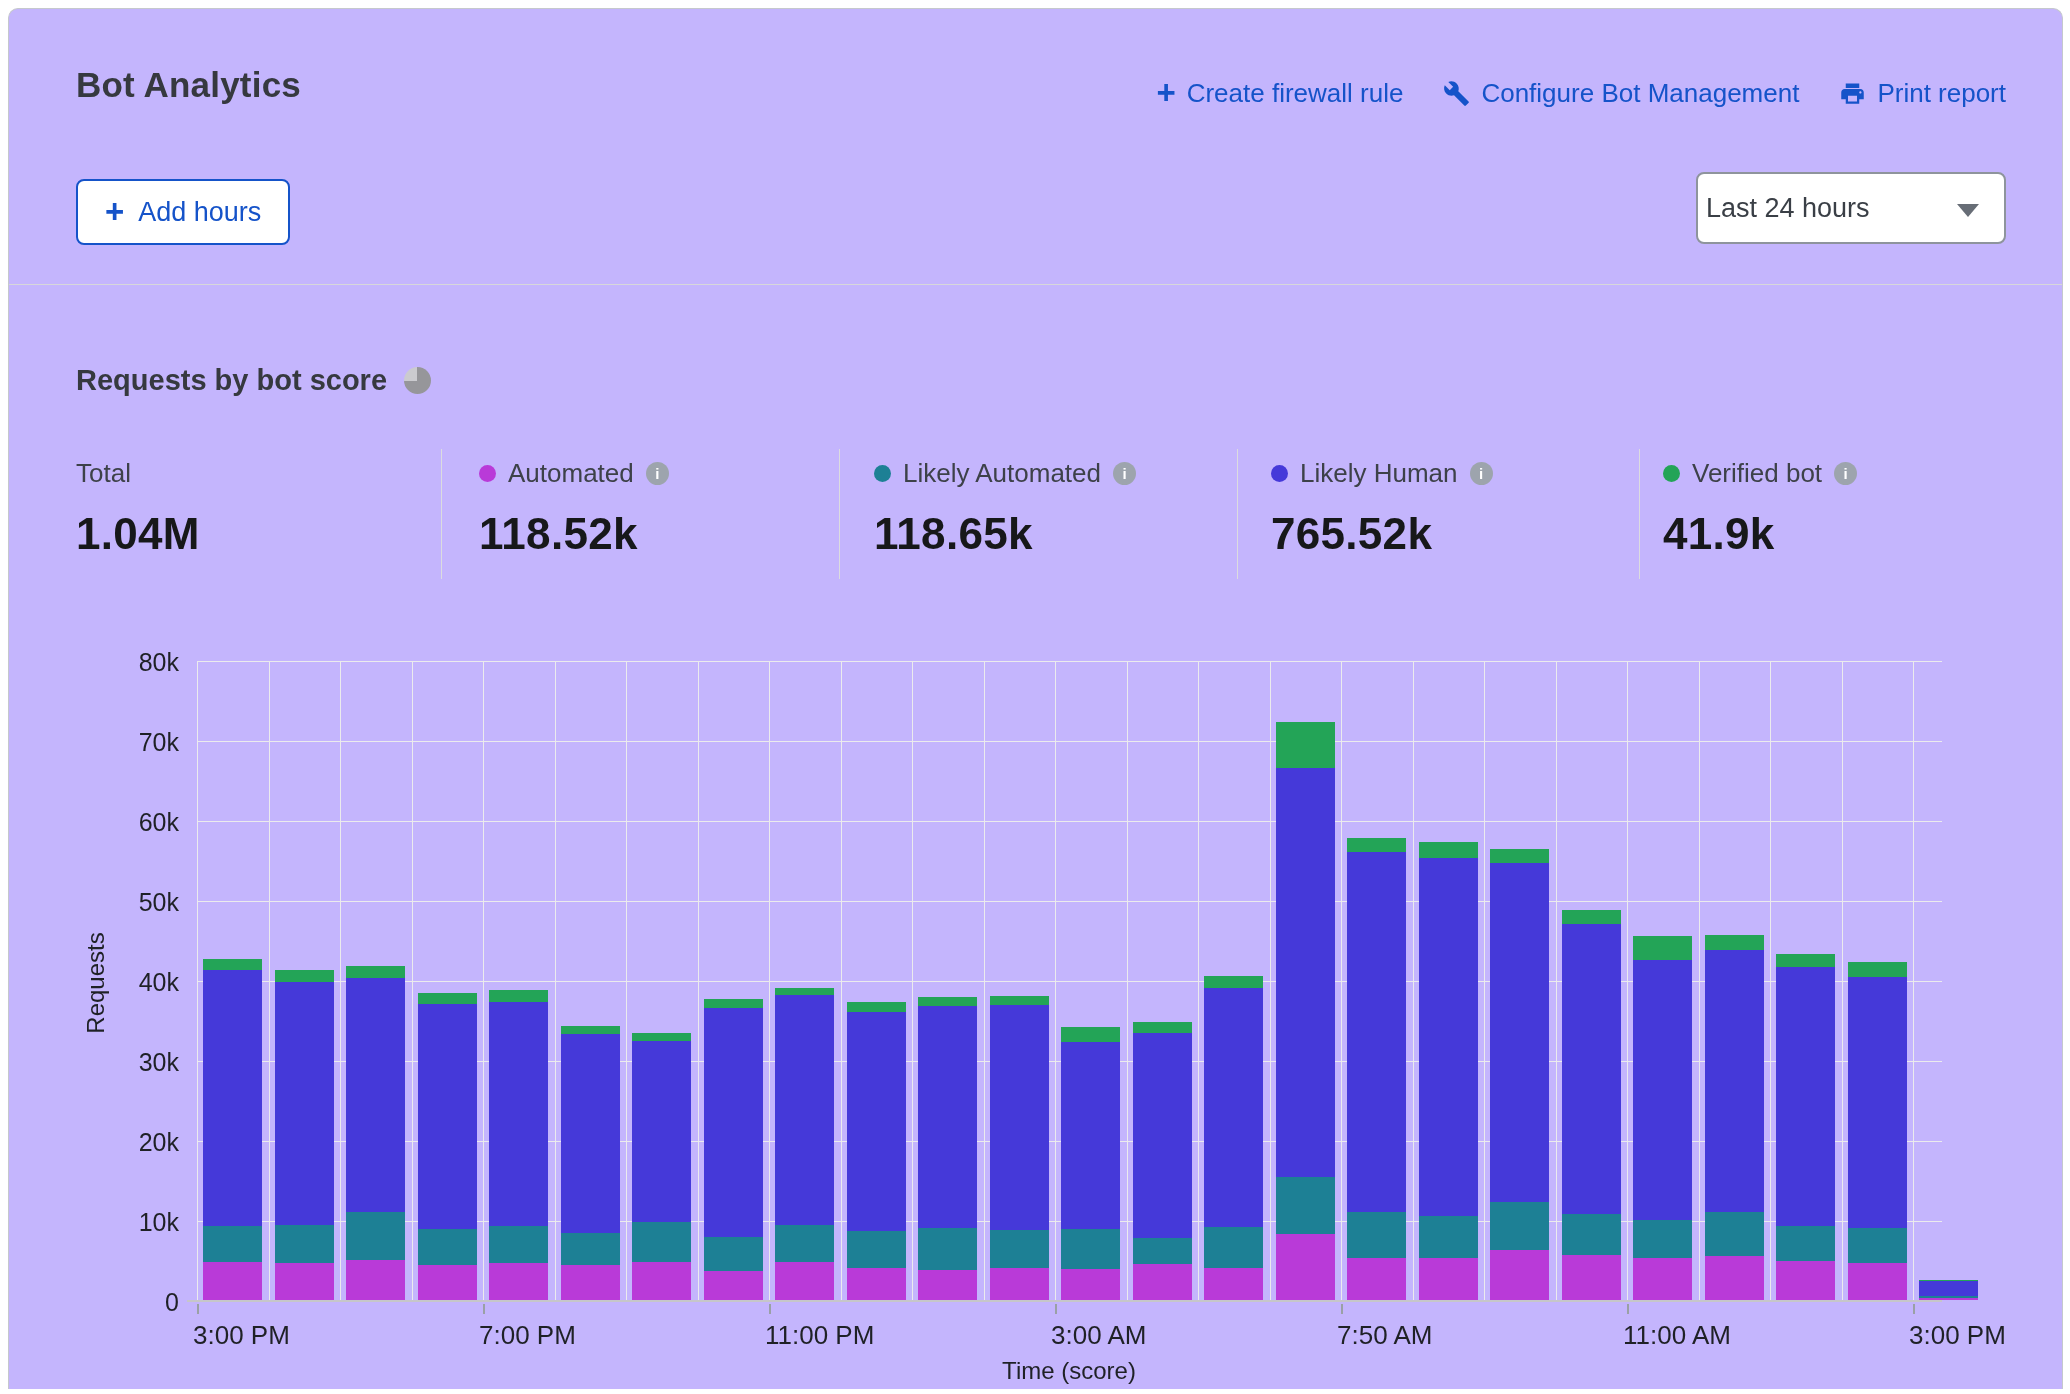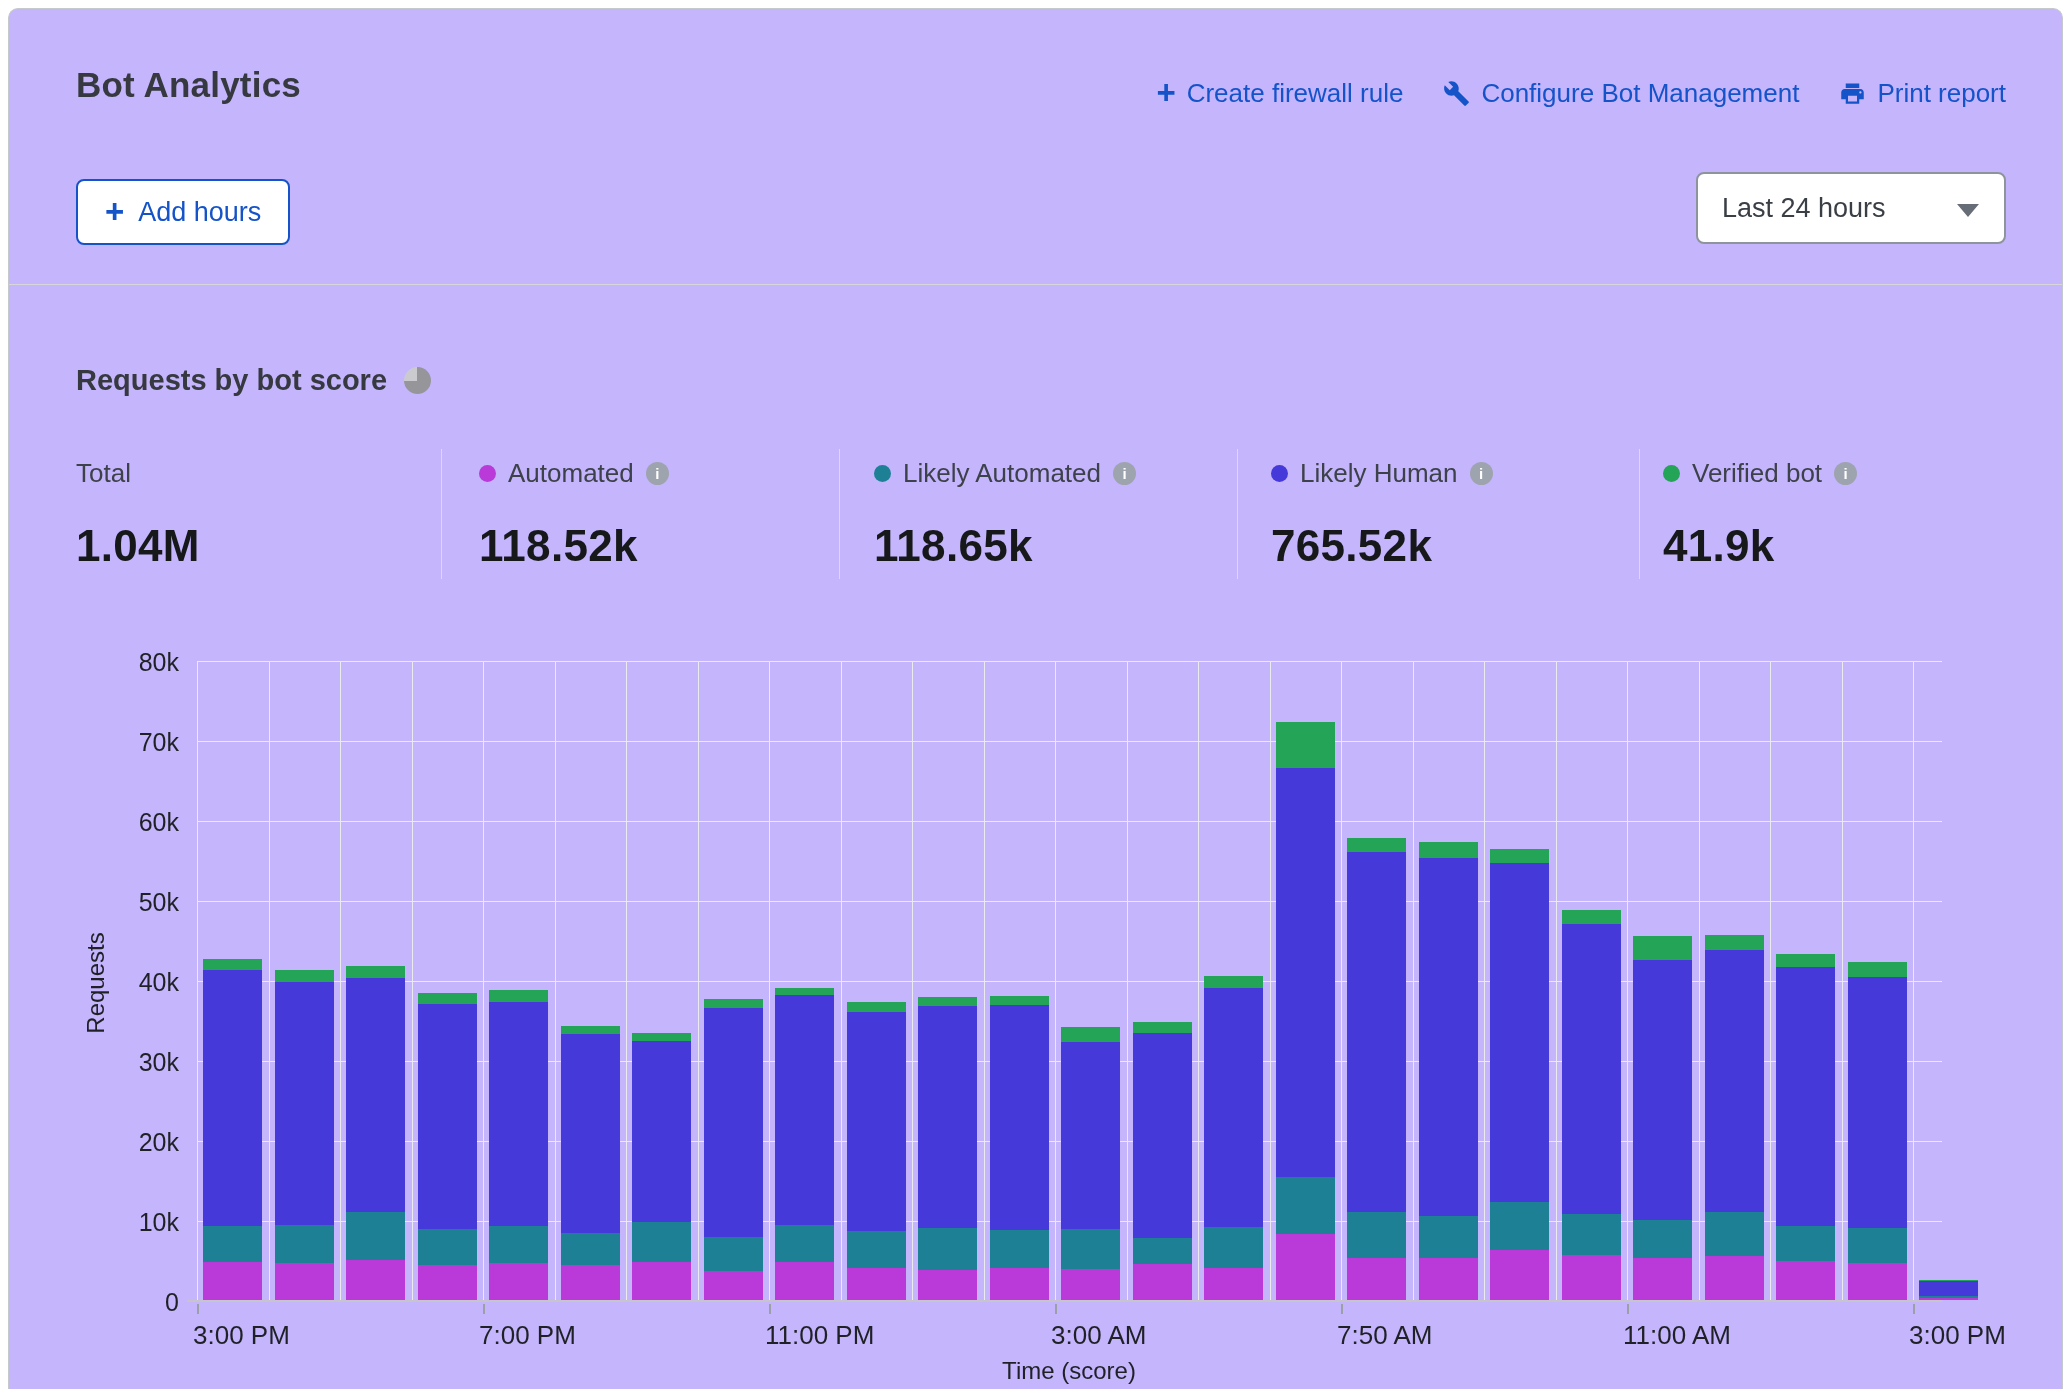--- a/index.html
+++ b/index.html
@@ -30,21 +30,21 @@
     position:absolute;left:67px;top:170px;height:62px;
     display:inline-flex;align-items:center;gap:14px;padding:0 27px;
     border:2px solid #1553c9;border-radius:8px;background:#fff;
     color:#1553c9;font-size:27px;cursor:pointer;
   }
   .time-select{
     position:absolute;right:56px;top:163px;width:306px;height:68px;
     border:2px solid #8e949c;border-radius:8px;background:#fff;
     display:flex;align-items:center;cursor:pointer;
   }
-  .time-select .value{margin-left:24px;font-size:27px;color:#3a3f46}
+  .time-select .value{margin-left:8px;font-size:27px;color:#3a3f46}
   .chevron{
     position:absolute;right:25px;top:30px;width:0;height:0;
     border-left:11px solid transparent;border-right:11px solid transparent;
     border-top:13px solid #676d76;
   }
   .header-divider{position:absolute;left:0;right:0;top:275px;height:1px;background:#d7d7da}
   .section-title{
     position:absolute;left:67px;top:355px;display:flex;align-items:center;gap:17px;
     font-size:29px;font-weight:700;color:#36393f;
   }
@@ -54,21 +54,21 @@
   }
   
   .stat{position:absolute;top:449px}
   .stat-label-row{display:flex;align-items:center;gap:12px;font-size:26px;color:#3d4149;white-space:nowrap}
   .legend-dot{width:17px;height:17px;border-radius:50%;flex:0 0 auto}
   .info-icon{
     width:23px;height:23px;border-radius:50%;background:#9da4ad;color:#fff;
     font-size:15px;font-weight:700;display:flex;align-items:center;justify-content:center;
     font-style:normal;flex:0 0 auto;cursor:pointer;
   }
-  .stat-value{margin-top:32px;font-size:44px;font-weight:700;color:#17181a;letter-spacing:.3px}
+  .stat-value{margin-top:20px;font-size:44px;font-weight:700;color:#17181a;letter-spacing:.3px}
   .stat-divider{position:absolute;top:440px;width:1px;height:130px;background:#dcdcdf}
   
   .y-axis-label{
     position:absolute;left:87px;top:974px;transform:translate(-50%,-50%) rotate(-90deg);
     font-size:24px;color:#1f2126;white-space:nowrap;
   }
   .yticks{position:absolute;left:70px;top:653px;width:100px;height:640px}
   .ytick{position:absolute;right:0;transform:translateY(50%);font-size:25px;color:#1f2126}
   .plot{position:absolute;left:188px;top:653px;width:1745px;height:640px}
   .grid-h{position:absolute;left:0;right:0;height:1px;background:#ebebed}

